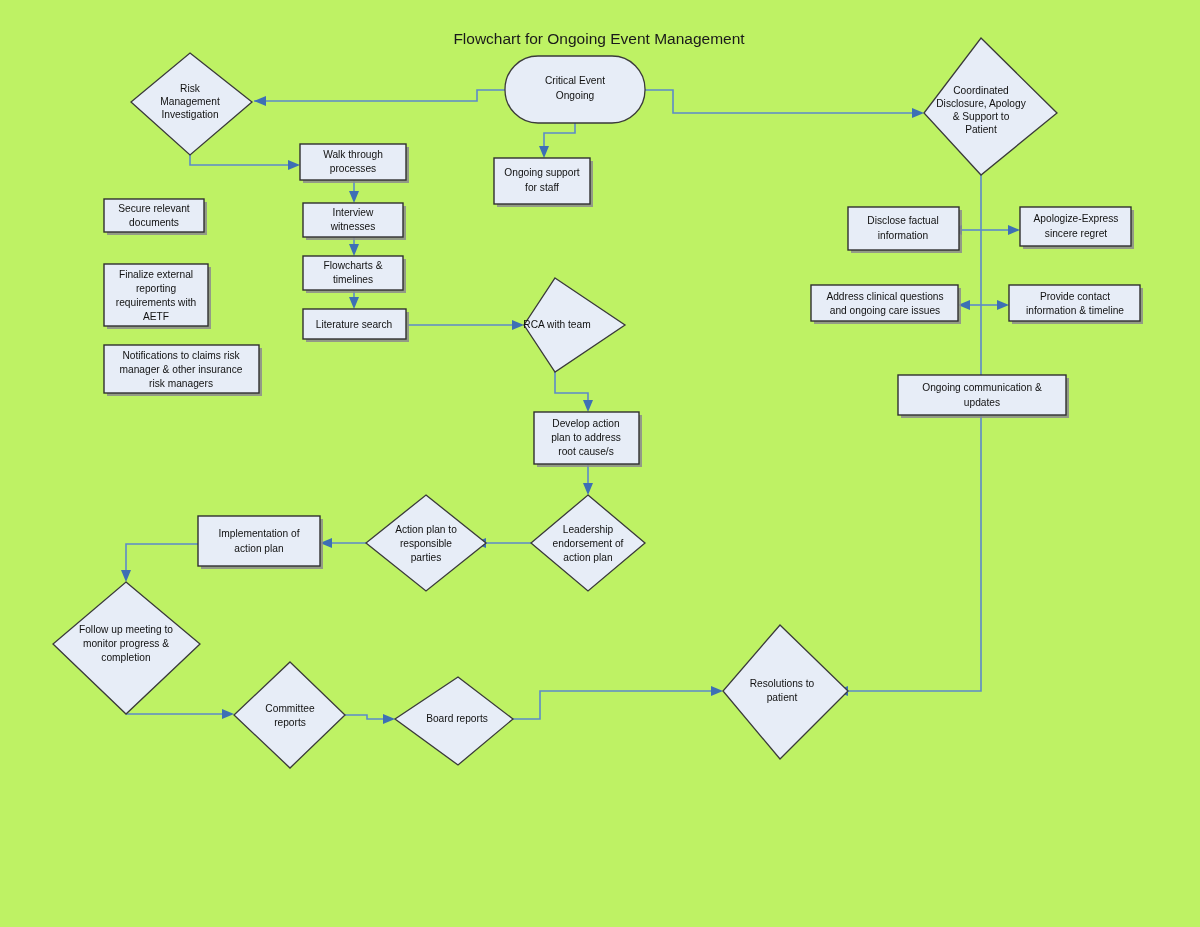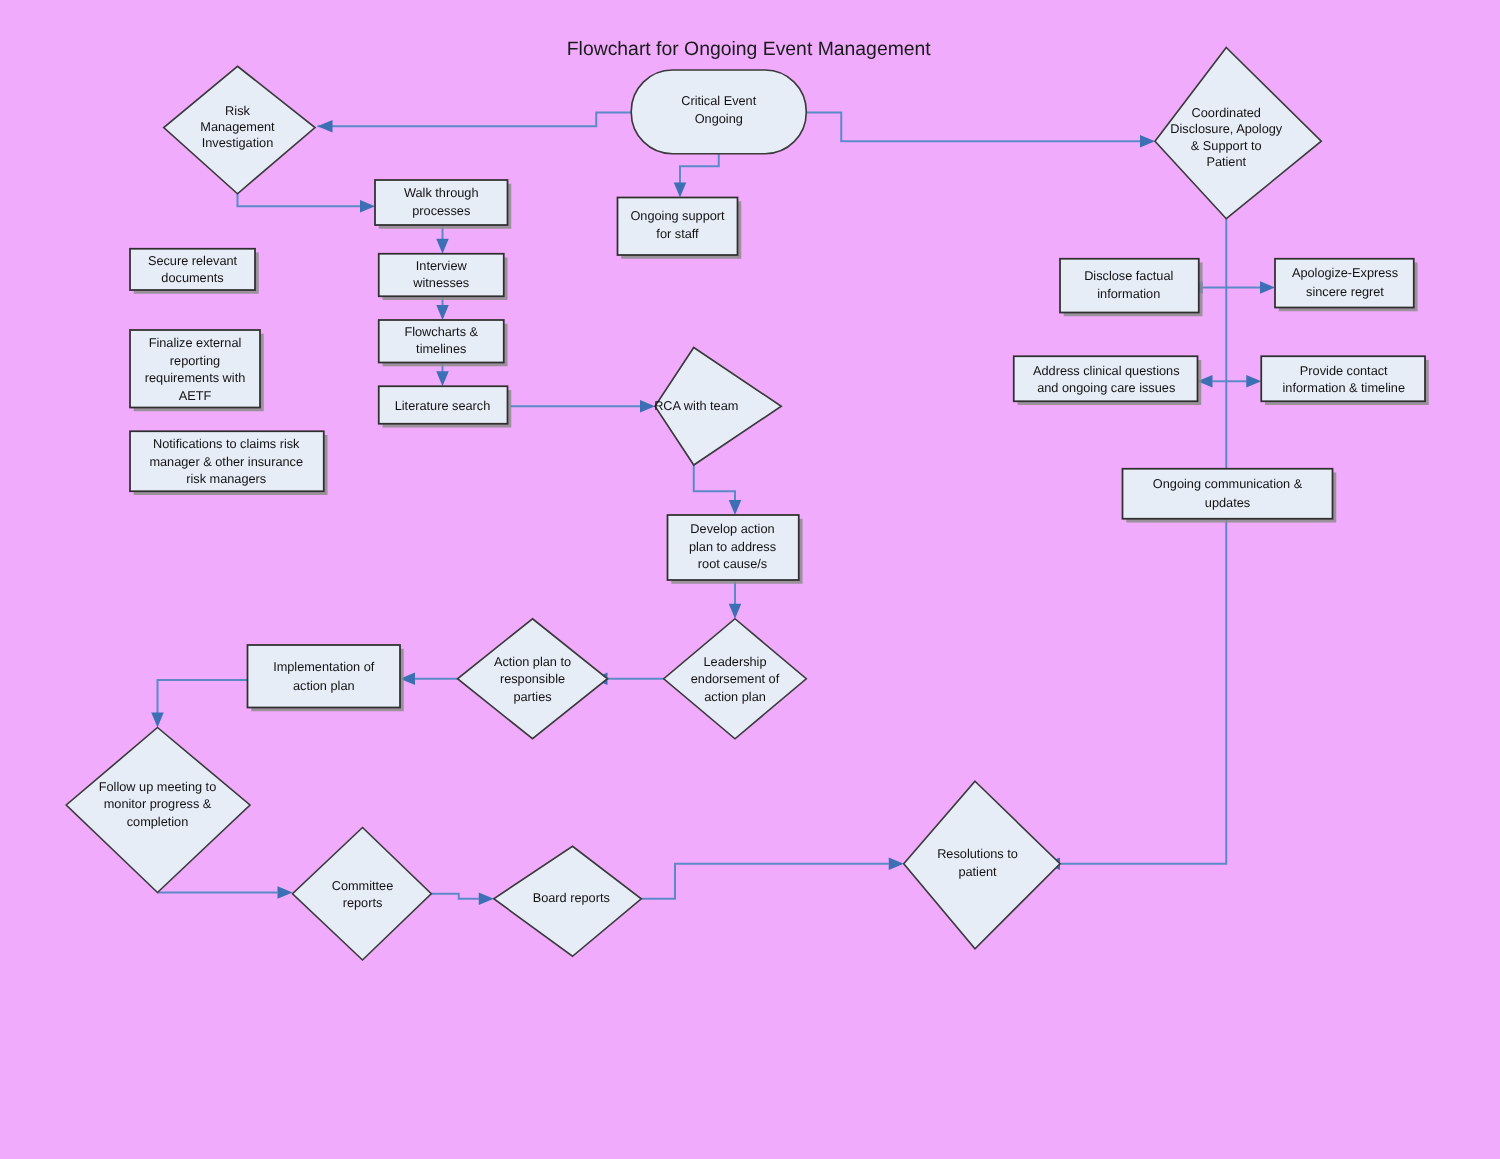--- a/index.html
+++ b/index.html
@@ -11,21 +11,21 @@
   body {
     width: 1200px;
     height: 927px;
     font-family: "Liberation Sans", sans-serif;
     overflow: hidden;
   }
   #canvas {
     position: relative;
     width: 1200px;
     height: 927px;
-    background: #f0abfc;
+    background: #bef264;
   }
   svg#flow {
     position: absolute;
     top: 0;
     left: 0;
     width: 1200px;
     height: 927px;
   }
   .chart-title {
     font-family: "Liberation Sans", sans-serif;

